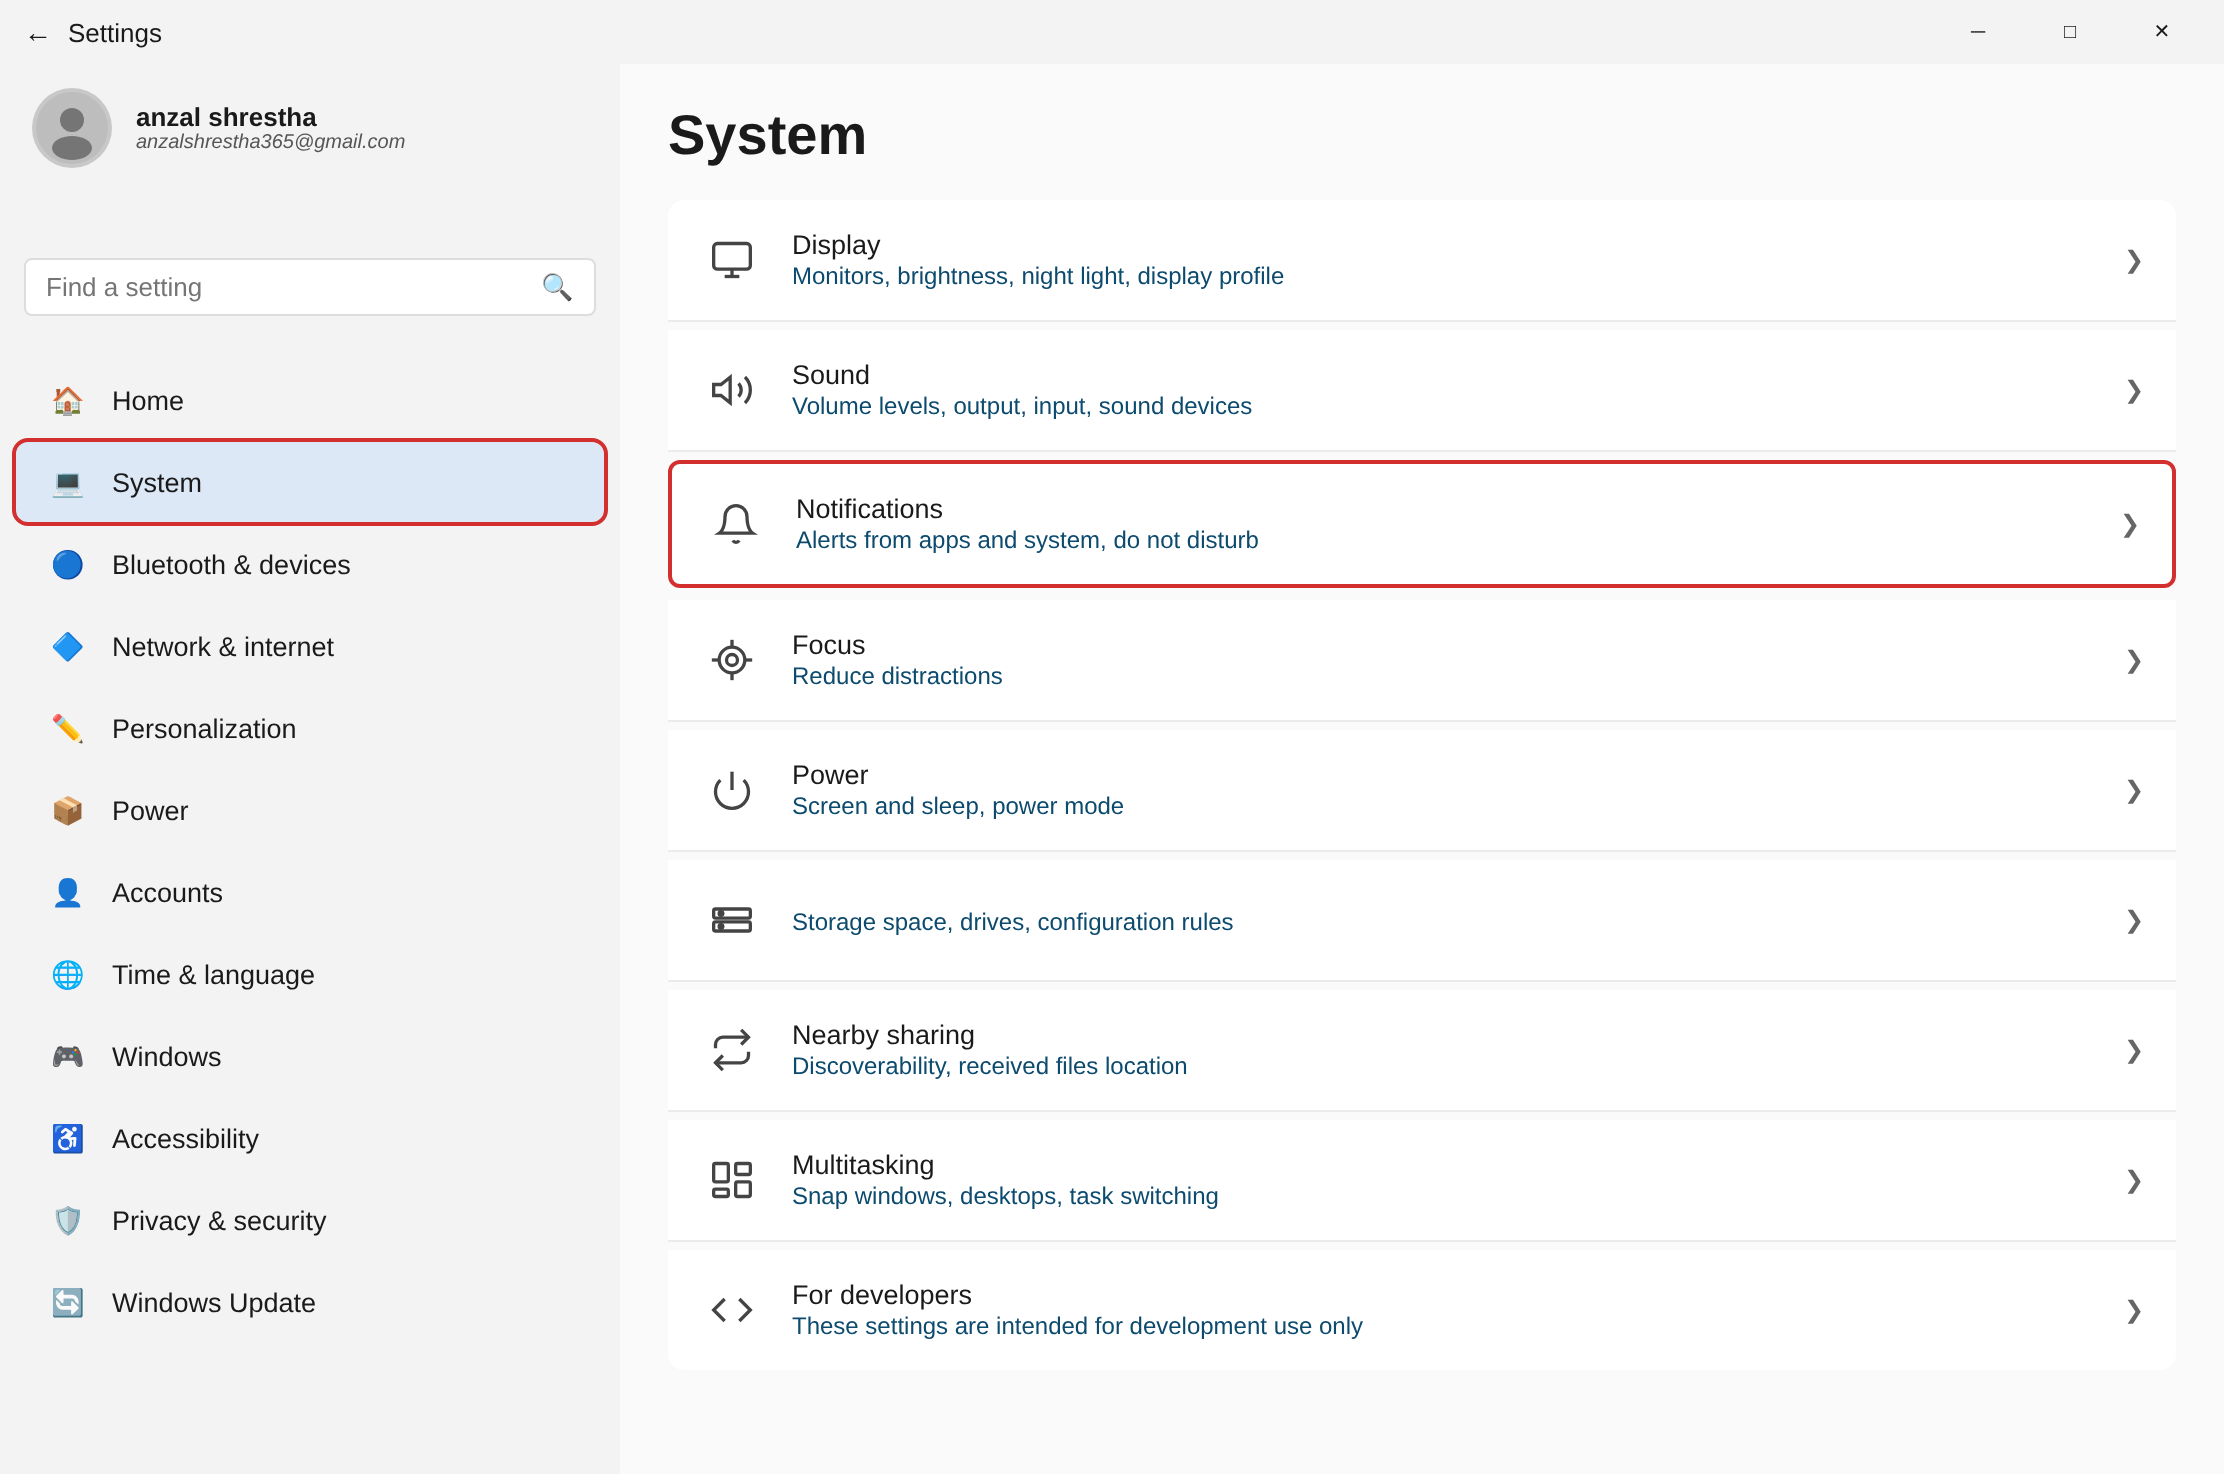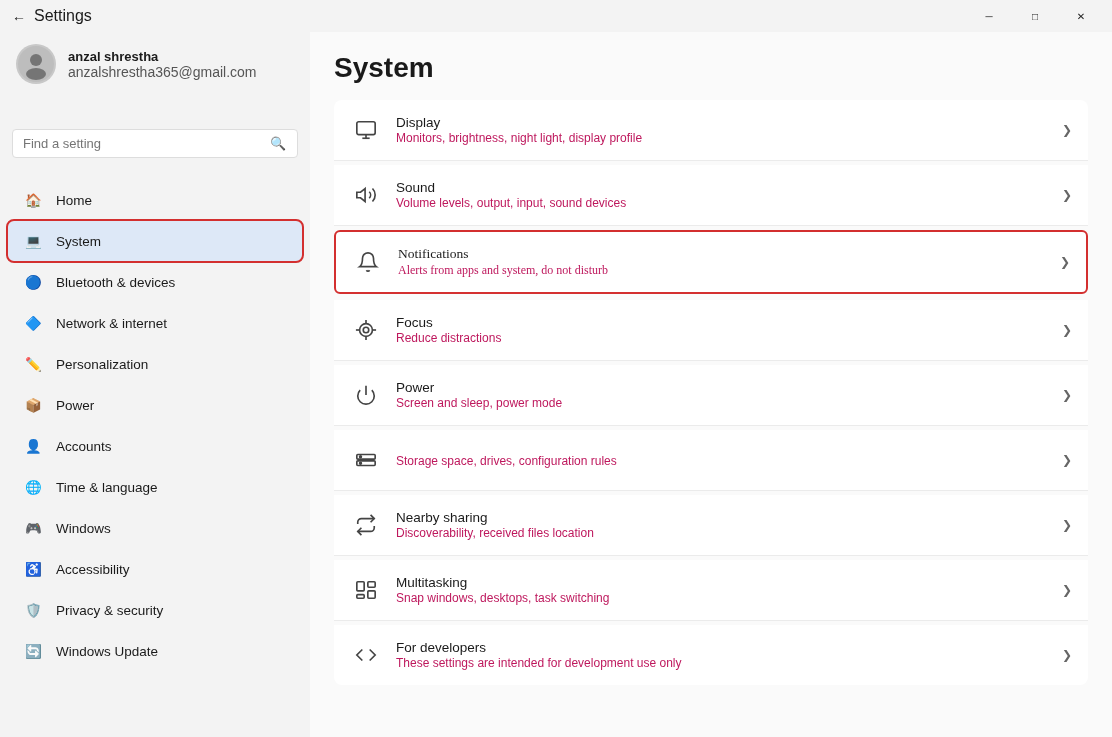--- a/index.html
+++ b/index.html
@@ -20,21 +20,21 @@
       height: 32px;
       padding: 0 8px 0 12px;
       flex-shrink: 0;
     }
     .titlebar-left {
       display: flex;
       align-items: center;
       gap: 8px;
     }
     .titlebar-title {
-      font-size: 16px;
+      font-size: 13px;
       color: #1a1a1a;
     }
     .titlebar-controls {
       display: flex;
       align-items: center;
     }
     .titlebar-btn {
       width: 46px;
       height: 32px;
       display: flex;
@@ -84,21 +84,21 @@
       background: #c8c8c8;
       display: flex;
       align-items: center;
       justify-content: center;
       overflow: hidden;
       flex-shrink: 0;
     }
     .avatar svg { width: 36px; height: 36px; }
     .user-info { display: flex; flex-direction: column; }
     .user-name { font-size: 13px; font-weight: 600; color: #1a1a1a; }
-    .user-email { font-size: 14px; color: #555; }
+    .user-email { font-size: 10px; color: #555; font-style: italic; }
     .search-box {
       margin: 16px 12px 8px 12px;
       display: flex;
       align-items: center;
       background: white;
       border: 1px solid #ddd;
       border-radius: 4px;
       padding: 6px 10px;
       gap: 8px;
     }
@@ -159,36 +159,35 @@
       border-radius: 0;
     }
     .settings-item:first-child { border-radius: 8px 8px 0 0; }
     .settings-item:last-child { border-radius: 0 0 8px 8px; border-bottom: none; }
     .settings-item:only-child { border-radius: 8px; }
     .settings-item.highlighted {
       border: 2px solid #d32f2f;
       border-radius: 6px;
       margin-bottom: 2px;
       background: white;
-      font-family: Liberation Serif, serif;
     }
     .item-icon {
       width: 32px;
       height: 32px;
       display: flex;
       align-items: center;
       justify-content: center;
       flex-shrink: 0;
       margin-right: 14px;
       color: #444;
       font-size: 18px;
     }
     .item-text { flex: 1; }
     .item-title { font-size: 13.5px; font-weight: 500; color: #1a1a1a; }
-    .item-desc { font-size: 12px; color: #be185d; margin-top: 1px; }
+    .item-desc { font-size: 12px; color: #0c4a6e; margin-top: 1px; }
     .item-chevron { color: #666; font-size: 12px; }
   </style>
 </head>
 <body>
 
 <div class="titlebar">
   <div class="titlebar-left">
     <button class="back-btn">←</button>
     <span class="titlebar-title">Settings</span>
   </div>

